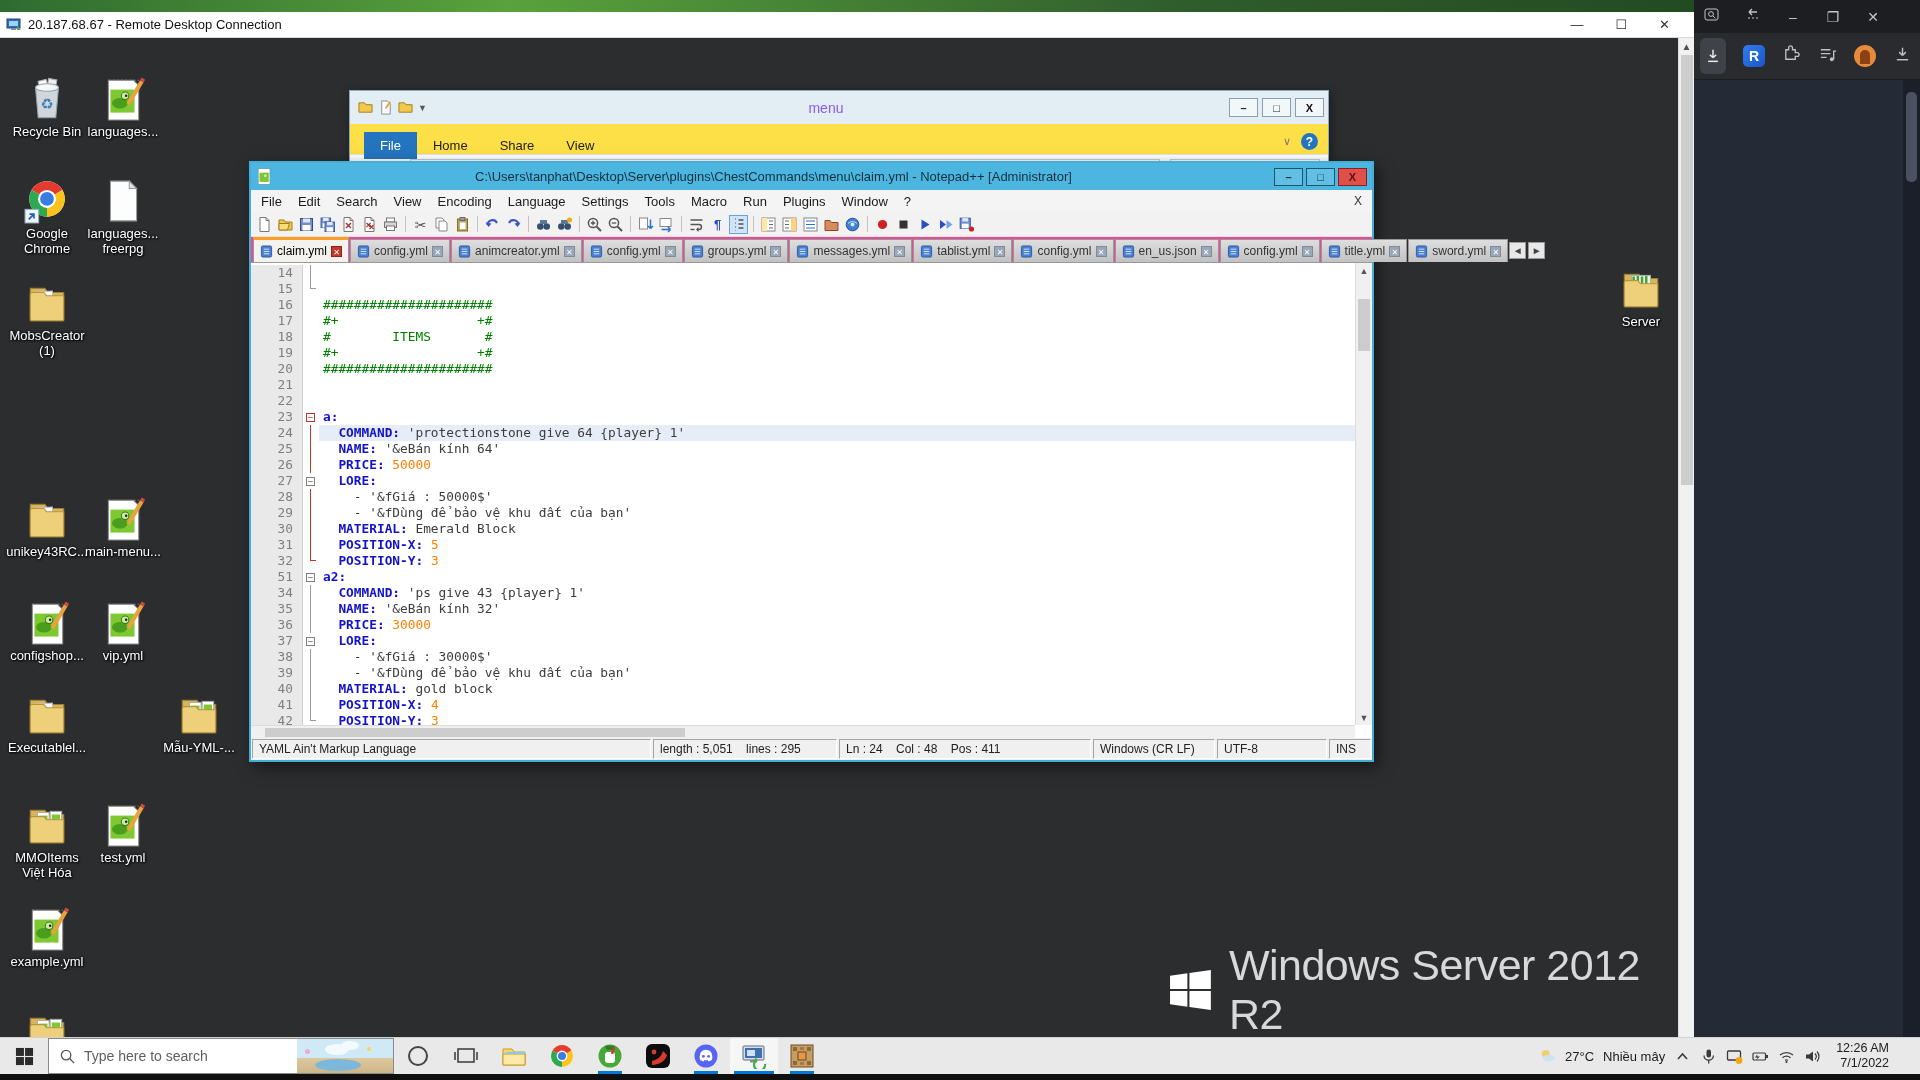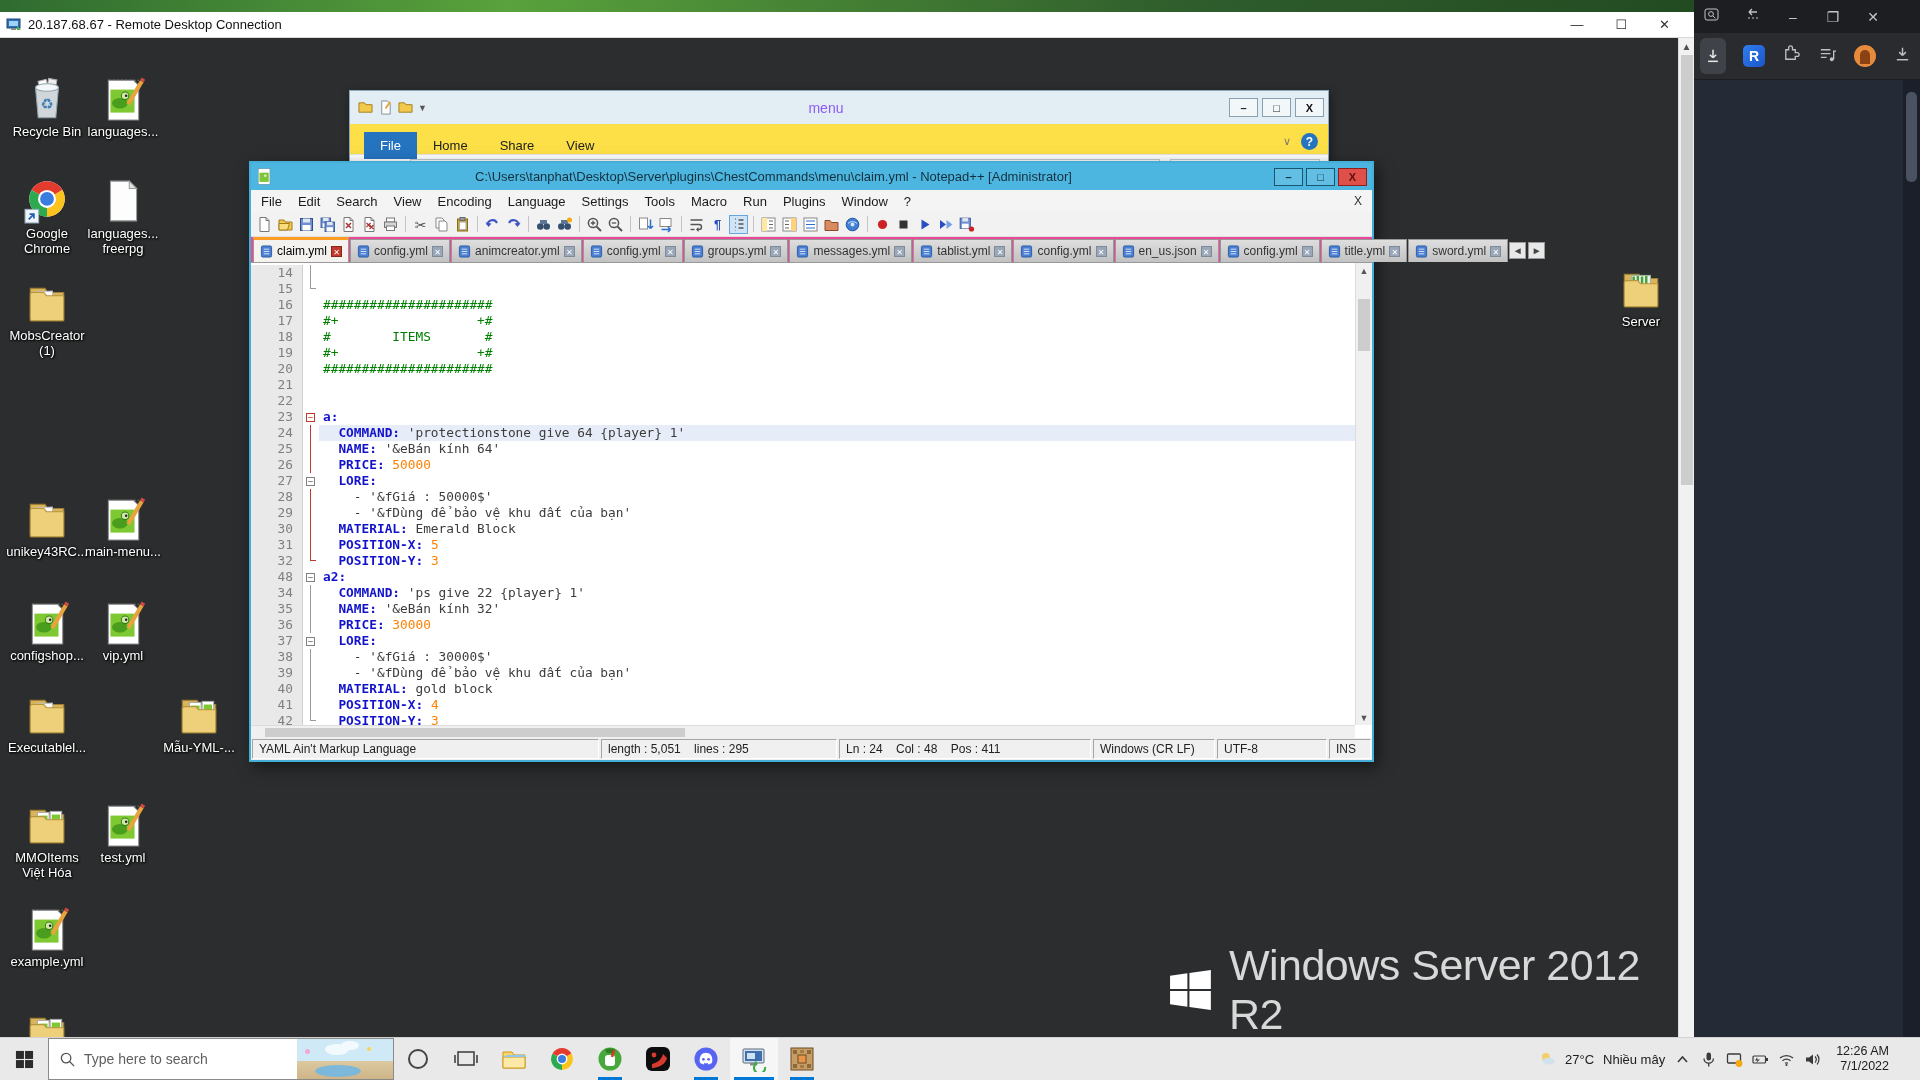--- a/index.html
+++ b/index.html
@@ -124,21 +124,21 @@
   .ed-vscroll .th { position:absolute; left:2px; top:36px; width:12px; height:52px; background:#cdcdcd; }
   .ed-hscroll { position:absolute; left:0; right:17px; bottom:0; height:13px; background:#f0f0f0; border-top:1px solid #dcdcdc; }
   .ed-hscroll .th { position:absolute; left:14px; top:2px; width:420px; height:9px; background:#cdcdcd; }
 
   
   .npp-status { height:22px; background:#f0f0f0; display:flex; font-size:12px; color:#222; align-items:stretch; }
   .st { border:1px solid; border-color:#a5a5a5 #fff #fff #a5a5a5; margin:1px; padding:2px 6px 0 6px; white-space:pre; overflow:hidden; }
   .st.grow { flex:1; }
 
   
-  #taskbar { position:absolute; left:0; top:1037px; width:1920px; height:43px; background:#e9e9e9; border-top:1px solid #d2d2d2;
+  #taskbar { position:absolute; left:0; top:1037px; width:1920px; height:37px; background:#e9e9e9; border-top:1px solid #d2d2d2;
     display:flex; align-items:stretch; z-index:90; }
   .tb-start { width:48px; display:flex; align-items:center; justify-content:center; }
   .tb-search { width:346px; background:#fff; border:1px solid #8a8a8a; display:flex; align-items:center; position:relative; overflow:hidden; }
   .tb-search .ph { font-size:14px; color:#5f5f5f; margin-left:8px; }
   .tb-search svg.mag { width:17px; height:17px; margin-left:10px; }
   .tb-weather-art { position:absolute; right:0; top:0; width:96px; height:100%;
     background:linear-gradient(#cfe9f6 55%,#ddc9a0 55%,#cdb587); }
   .tb-weather-art i { position:absolute; border-radius:50%; background:#f2fafd; }
   .tb-weather-art .pond { position:absolute; left:18px; bottom:2px; width:46px; height:12px; border-radius:50%; background:#7db7d9; }
   .tb-apps { display:flex; }
@@ -923,33 +923,33 @@
                 <span class="ed-code"><span class="tk-k">  POSITION-X:</span><span class="tk-n"> 5</span></span>
               </div>
               <div class="ed-row">
                 <span class="ed-num">32</span>
                 <span class="ed-fold">
                   <span class="fcorn clr-r"></span>
                 </span>
                 <span class="ed-code"><span class="tk-k">  POSITION-Y:</span><span class="tk-n"> 3</span></span>
               </div>
               <div class="ed-row">
-                <span class="ed-num">48</span>
+                <span class="ed-num">51</span>
                 <span class="ed-fold">
                   <span class="fline clr-g" style="opacity:0"></span>
                   <span class="fbox fg">−</span>
                 </span>
                 <span class="ed-code"><span class="tk-k">a2:</span></span>
               </div>
               <div class="ed-row">
                 <span class="ed-num">34</span>
                 <span class="ed-fold">
                   <span class="fline clr-g"></span>
                 </span>
-                <span class="ed-code"><span class="tk-k">  COMMAND:</span><span class="tk-s"> 'ps give 22 {player} 1'</span></span>
+                <span class="ed-code"><span class="tk-k">  COMMAND:</span><span class="tk-s"> 'ps give 43 {player} 1'</span></span>
               </div>
               <div class="ed-row">
                 <span class="ed-num">35</span>
                 <span class="ed-fold">
                   <span class="fline clr-g"></span>
                 </span>
                 <span class="ed-code"><span class="tk-k">  NAME:</span><span class="tk-s"> '&amp;eBán kính 32'</span></span>
               </div>
               <div class="ed-row">
                 <span class="ed-num">36</span>
@@ -1006,21 +1006,21 @@
             <div class="a">▲</div>
             <div class="th"></div>
             <div class="a dn">▼</div>
           </div>
           <div class="ed-hscroll">
               <div class="th"></div>
             </div>
         </div>
         <div class="npp-status">
           <span class="st grow">YAML Ain't Markup Language</span>
-          <span class="st" style="width:236px">length : 5,051    lines : 295</span>
+          <span class="st" style="width:184px">length : 5,051    lines : 295</span>
           <span class="st" style="width:252px">Ln : 24    Col : 48    Pos : 411</span>
           <span class="st" style="width:122px">Windows (CR LF)</span>
           <span class="st" style="width:110px">UTF-8</span>
           <span class="st" style="width:42px">INS</span>
         </div>
       </div>
 
       <div id="rdp-scrollbar">
         <span class="arr">▲</span>
         <div class="thumb"></div>

